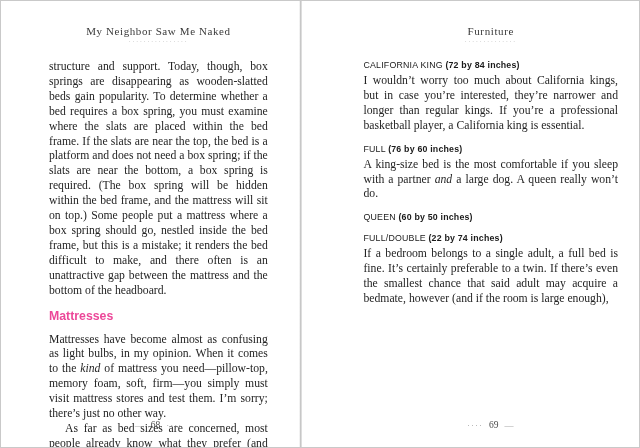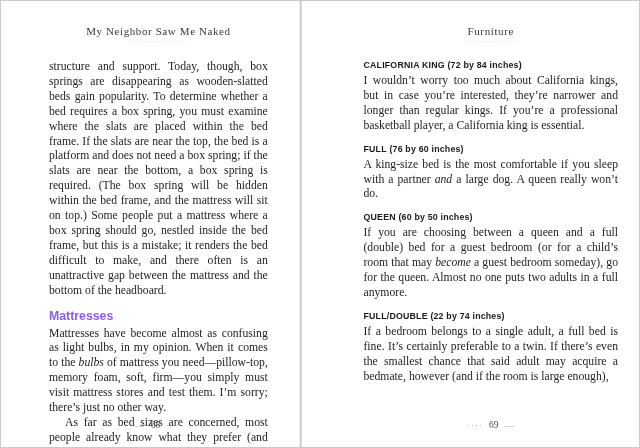--- a/index.html
+++ b/index.html
@@ -41,31 +41,31 @@
     font-size: 11.7px; line-height: 14.9px;
     text-align: justify;
     hyphens: none;
   }
   .body-text p { margin: 0; }
   p.indent-first { text-indent: 16px; }
   .chapter-subhead {
     font-family: "Liberation Sans", sans-serif;
     font-weight: bold;
     font-size: 12.3px; line-height: 14px;
-    color: #8b5cf6;
-    margin: 10px 0 4px 0;
+    color: #ec4899;
+    margin: 10px 0 10px 0;
   }
   .size-head {
     font-family: "Liberation Sans", sans-serif;
     font-size: 8.8px; line-height: 11px;
     color: #1a1a1a;
     margin: 10px 0 3px 0;
     letter-spacing: 0.2px;
   }
-  .size-head .size-name { font-weight: bold; }
+  .size-head .size-name { font-weight: normal; }
   .size-head .size-dims { font-weight: bold; }
   em { }
   .footer {
     position: absolute;
     bottom: 17px;
     display: flex; align-items: center; justify-content: center;
     gap: 6px;
     font-size: 9.5px; line-height: 10px;
     color: #4a4a4a;
   }
@@ -83,21 +83,21 @@
 
   <div class="page page-left">
     <div class="running-head">My Neighbor Saw Me Naked</div>
     <div class="head-ornament">················</div>
 
     <div class="body-text">
       <p>structure and support. Today, though, box springs are disappearing as wooden-slatted beds gain popularity. To determine whether a bed requires a box spring, you must examine where the slats are placed within the bed frame. If the slats are near the top, the bed is a platform and does not need a box spring; if the slats are near the bottom, a box spring is required. (The box spring will be hidden within the bed frame, and the mattress will sit on top.) Some people put a mattress where a box spring should go, nestled inside the bed frame, but this is a mistake; it renders the bed difficult to make, and there often is an unattractive gap between the mattress and the bottom of the headboard.</p>
 
       <div class="chapter-subhead">Mattresses</div>
 
-      <p><span>Mattresses have become almost as confusing as light bulbs, in my opinion. When it comes to the </span><em>bulbs</em><span> of mattress you need—pillow-top, memory foam, soft, firm—you simply must visit mattress stores and test them. I’m sorry; there’s just no other way.</span></p>
+      <p><span>Mattresses have become almost as confusing as light bulbs, in my opinion. When it comes to the </span><em>kind</em><span> of mattress you need—pillow-top, memory foam, soft, firm—you simply must visit mattress stores and test them. I’m sorry; there’s just no other way.</span></p>
 
       <p class="indent-first">As far as bed sizes are concerned, most people already know what they prefer (and what their room will accommodate). Please note that the sizes below</p>
     </div>
 
     <div class="footer">
       <span class="orn">—</span>
       <span>68</span>
       <span class="orn">····</span>
     </div>
   </div>
@@ -110,21 +110,20 @@
 
     <div class="body-text">
 
       <div class="size-head"><span class="size-name">CALIFORNIA KING</span> <span class="size-dims">(72 by 84 inches)</span></div>
       <p>I wouldn’t worry too much about California kings, but in case you’re interested, they’re narrower and longer than regular kings. If you’re a professional basketball player, a California king is essential.</p>
 
       <div class="size-head"><span class="size-name">FULL</span> <span class="size-dims">(76 by 60 inches)</span></div>
       <p><span>A king-size bed is the most comfortable if you sleep with a partner </span><em>and</em><span> a large dog. A queen really won’t do.</span></p>
 
       <div class="size-head"><span class="size-name">QUEEN</span> <span class="size-dims">(60 by 50 inches)</span></div>
-      <p><span>If you are choosing between a queen and a full (double) bed for a guest bedroom (or for a child’s room that may </span><em>become</em><span> a guest bedroom someday), go for the queen. Almost no one puts two adults in a full anymore.</span></p>
 
       <div class="size-head"><span class="size-name">FULL/DOUBLE</span> <span class="size-dims">(22 by 74 inches)</span></div>
       <p>If a bedroom belongs to a single adult, a full bed is fine. It’s certainly preferable to a twin. If there’s even the smallest chance that said adult may acquire a bedmate, however (and if the room is large enough),</p>
     </div>
 
     <div class="footer">
       <span class="orn">····</span>
       <span>69</span>
       <span class="orn">—</span>
     </div>

